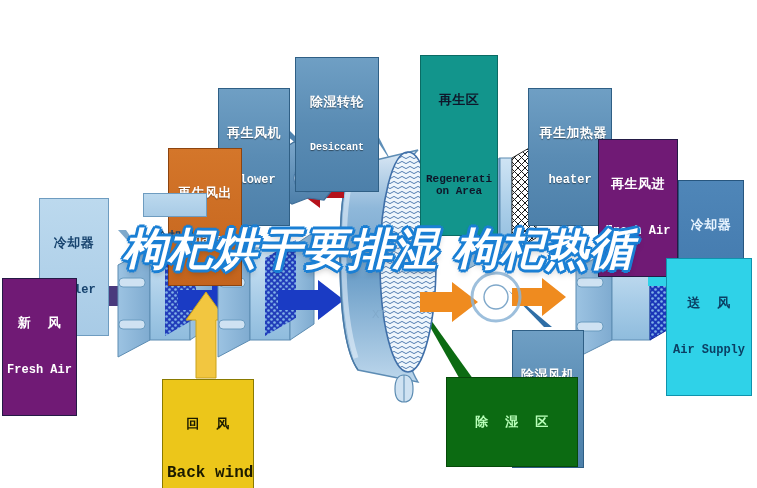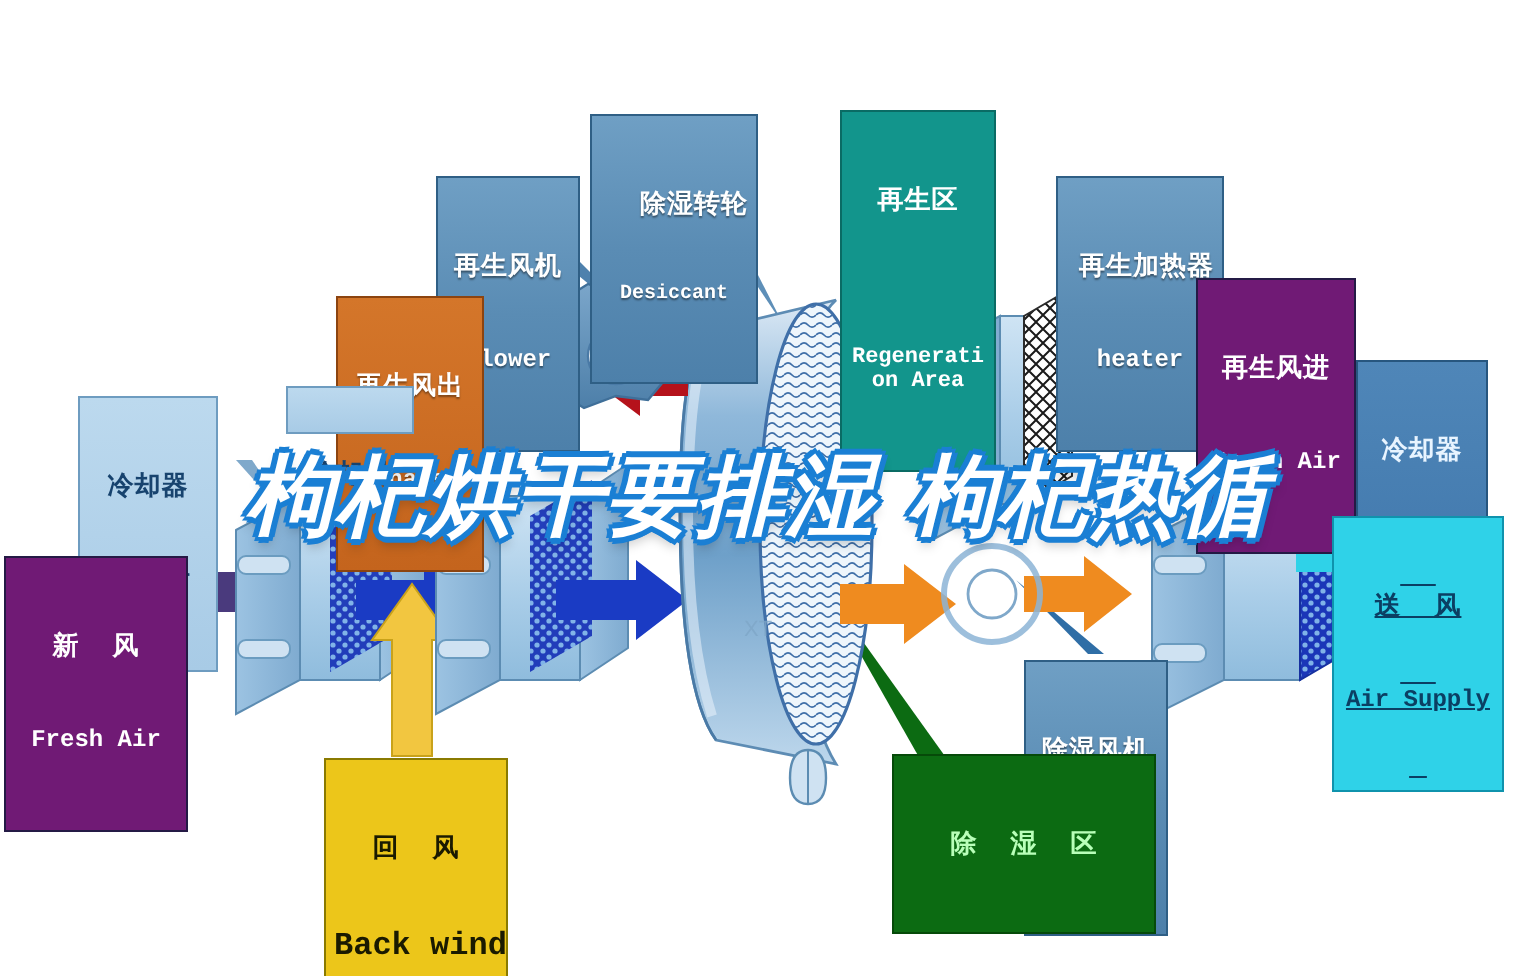--- a/index.html
+++ b/index.html
@@ -68,21 +68,21 @@
   }
   
   .tag.purple{
     background:#701a75;
     color:#ffffff;
     border-color:#241a45;
   }
   
   .tag.teal{
     background:#12958c;
-    color:#ffffff;
+    color:#0f172a;
     border-color:#0a6b64;
   }
   
   .tag.green{
     background:#0c6b12;
     color:#b9ffb9;
     border-color:#064a09;
   }
   
   .tag.cyan{
@@ -291,21 +291,21 @@
       <rect x="577" y="322" width="26" height="9" rx="4" fill="#cfe2f2" stroke="#6b9cc0" stroke-width="1"></rect>
     </g>
 
     <g>
       <polygon points="648,262 672,262 672,252 700,276 672,296 672,286 648,286" fill="#2fd2e8"></polygon>
     </g>
 
   </svg>
 
   <div class="tag blue" style="left:295px;top:57px;width:84px;">
-    <span class="cn" style="font-size:13px;text-align:right;">除湿转轮</span>
+    <span class="cn" style="font-size:13px;">除湿转轮</span>
     <span class="en" style="font-size:10px;">Desiccant</span>
   </div>
 
   <div class="tag blue" style="left:218px;top:88px;width:72px;">
     <span class="cn" style="font-size:13px;">再生风机</span>
     <span class="en" style="font-size:12px;">Blower</span>
   </div>
 
   <div class="tag orange" style="left:168px;top:148px;width:74px;">
     <span class="cn" style="font-size:13px;">再生风出</span>
@@ -335,40 +335,40 @@
 
   <div class="tag paleblue" style="left:143px;top:193px;width:64px;height:24px;padding-top:1px;">
     <span class="cn" style="font-size:13px;">冷却器</span>
   </div>
 
   <div class="tag midblue" style="left:678px;top:180px;width:66px;">
     <span class="cn" style="font-size:13px;">冷却器</span>
     <span class="en" style="font-size:12px;">Cooler</span>
   </div>
 
-  <div class="tag purple" style="left:2px;top:278px;width:92px;">
+  <div class="tag purple" style="left:2px;top:278px;width:75px;">
     <span class="cn" style="font-size:13px;">新    风</span>
     <span class="en" style="font-size:12px;">Fresh Air</span>
   </div>
 
   <div class="tag yellow" style="left:162px;top:379px;width:92px;">
     <span class="cn" style="font-size:13px;">回    风</span>
     <span class="en" style="font-size:16px;">Back wind</span>
   </div>
 
   <div class="tag blue" style="left:512px;top:330px;width:72px;">
     <span class="cn" style="font-size:13px;">除湿风机</span>
     <span class="en" style="font-size:12px;">Blower</span>
   </div>
 
   <div class="tag green" style="left:446px;top:377px;width:132px;">
     <span class="cn" style="font-size:13px;">除    湿    区</span>
   </div>
 
-  <div class="tag cyan" style="left:666px;top:258px;width:86px;text-decoration:underline;">
+  <div class="tag cyan" style="left:666px;top:258px;width:86px;">
     <span class="cn" style="font-size:13px;">送    风</span>
     <span class="en" style="font-size:12px;">Air Supply</span>
   </div>
 
   <div id="overlay-title">
     <span class="l1">枸杞烘干要排湿 枸杞热循</span>
   </div>
 
 </div>
 

